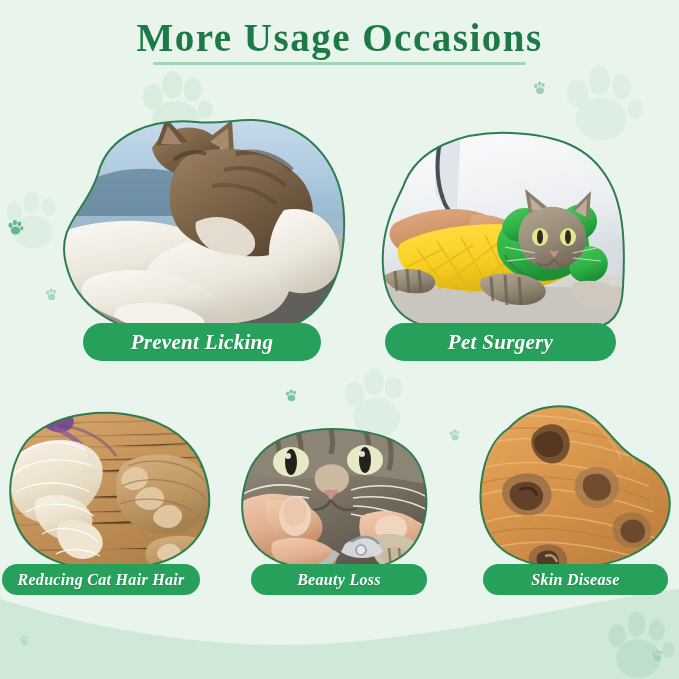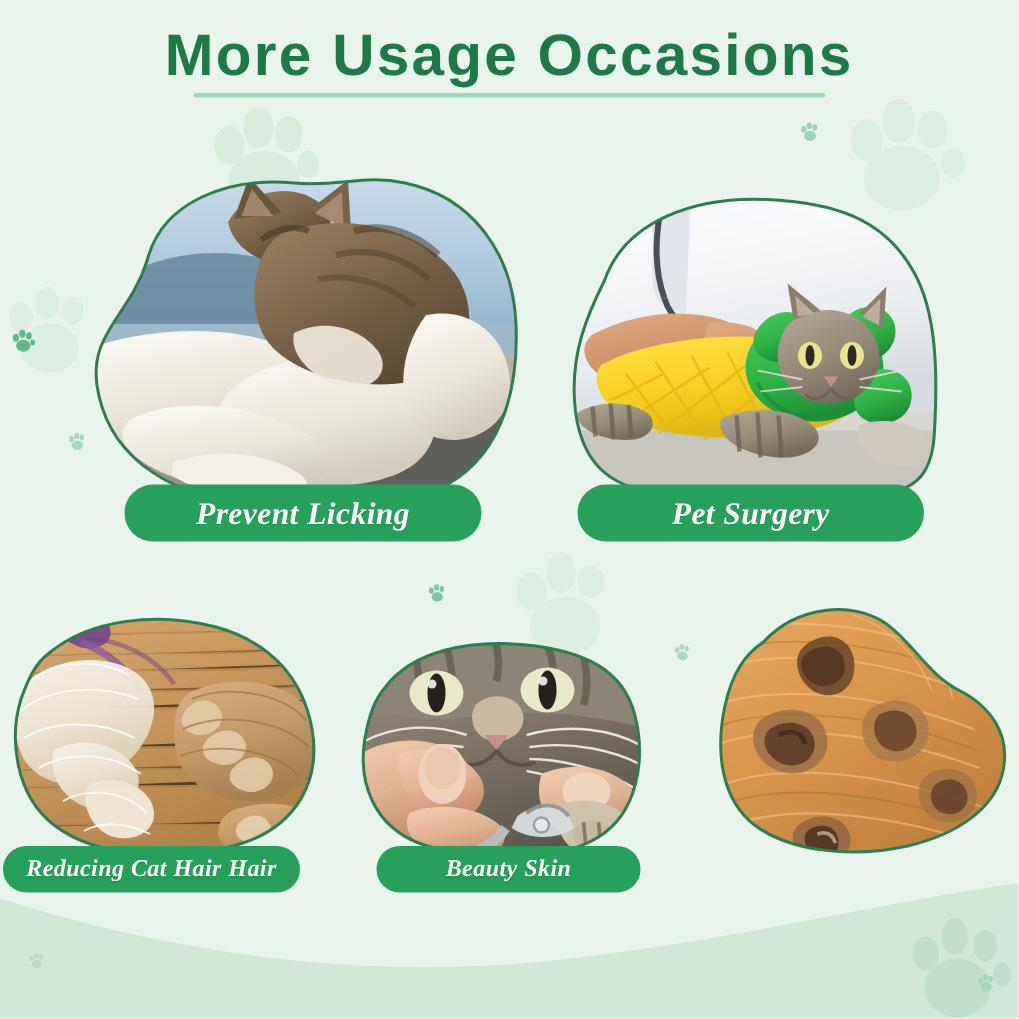--- a/index.html
+++ b/index.html
@@ -40,21 +40,21 @@
 
   
   .title-wrap {
     position: absolute;
     top: 16px;
     left: 0;
     width: 679px;
     text-align: center;
   }
   .title {
-    font-family: Liberation Sans, sans-serif;
+    font-family: Liberation Serif, serif;
     font-size: 39px;
     font-weight: 700;
     color: #1d7a46;
     letter-spacing: 1.5px;
     line-height: 1.15;
     display: inline-block;
     position: relative;
     padding: 0 4px 6px 4px;
   }
   .title-underline {
@@ -609,21 +609,21 @@
               <path d="M166,124 L168,146"></path>
           </g>
         </g>
         <path d="M24,34 C42,10 80,2 118,6 C156,10 182,22 190,52
                  C198,82 192,118 166,134 C138,152 78,150 46,138
                  C16,126 6,98 10,70 C13,52 17,42 24,34 Z" fill="none" stroke="#2f7d4e" stroke-width="2"></path>
       </svg>
     </div>
   </div>
   <div class="badge badge-sm" id="badge-beauty-trim">
-    <span>Beauty Skin</span>
+    <span>Beauty Loss</span>
   </div>
 
   <div class="card" id="card-skin-disease">
     <div class="blob">
       <svg viewBox="0 0 201 178" preserveAspectRatio="none">
         <defs>
           <clipPath id="clip5">
             <path d="M36,30 C58,6 96,2 118,18 C136,31 146,52 166,62
                      C188,73 200,92 196,114 C192,140 166,158 132,166
                      C96,174 54,170 30,152 C8,135 4,104 10,74
@@ -677,14 +677,17 @@
             <path d="M120,8 C142,22 158,44 162,68"></path>
           </g>
         </g>
         <path d="M36,30 C58,6 96,2 118,18 C136,31 146,52 166,62
                  C188,73 200,92 196,114 C192,140 166,158 132,166
                  C96,174 54,170 30,152 C8,135 4,104 10,74
                  C15,50 24,38 36,30 Z" fill="none" stroke="#2f7d4e" stroke-width="2"></path>
       </svg>
     </div>
   </div>
+  <div class="badge badge-sm" id="badge-skin-disease">
+    <span>Skin Disease</span>
+  </div>
 
 </div>
 
 </body></html>

